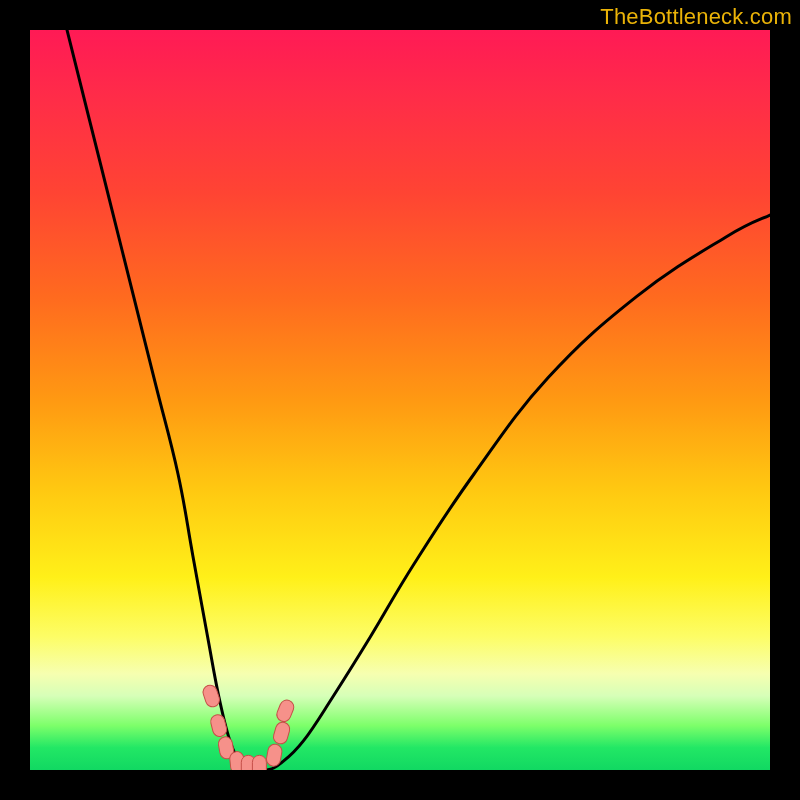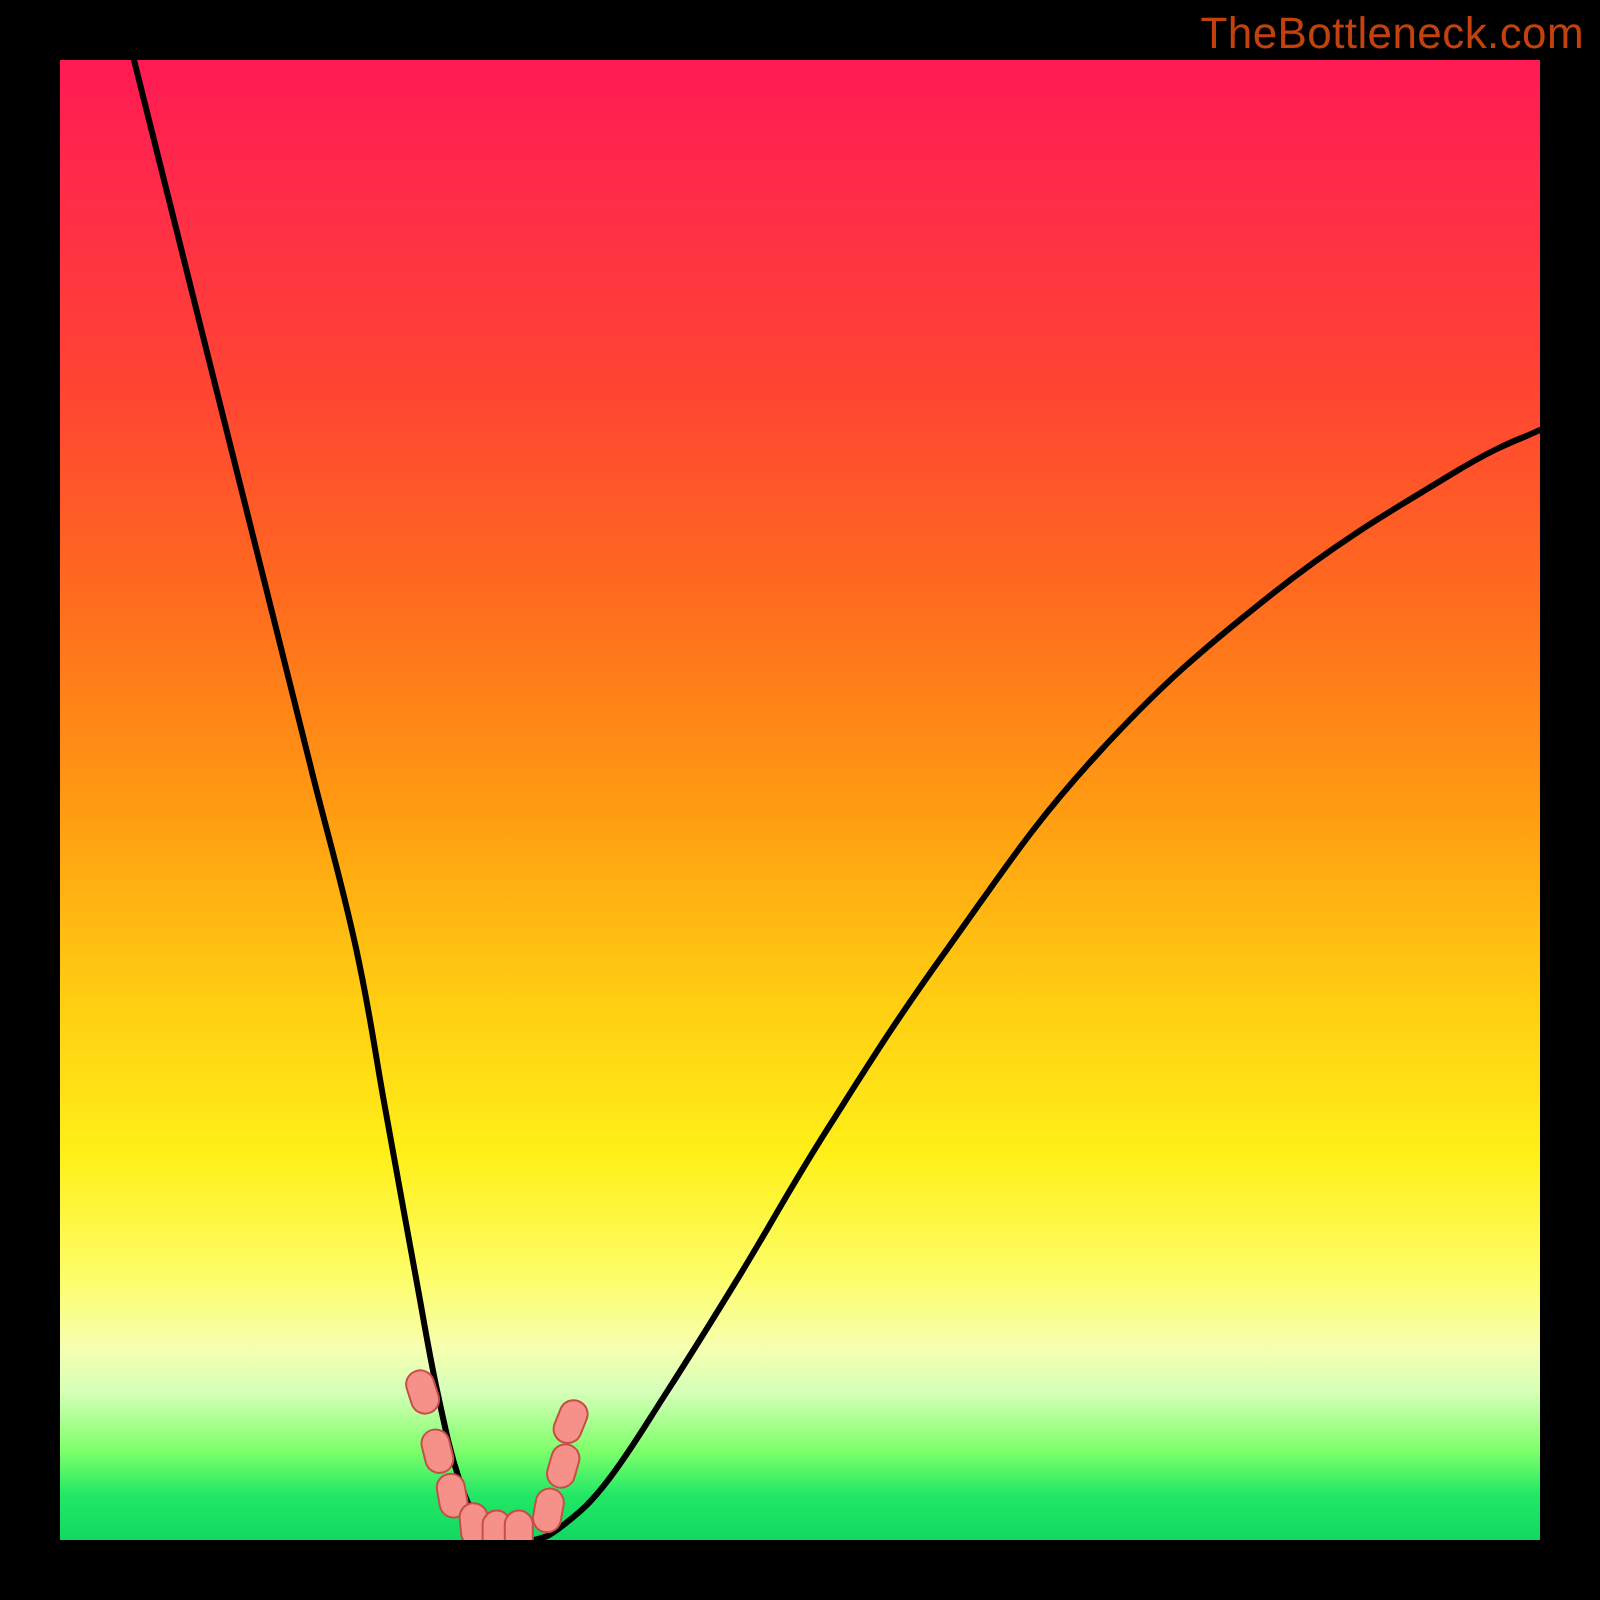--- a/index.html
+++ b/index.html
@@ -45,21 +45,21 @@
       #d6ffb8 90%,
       #7dff6a 94%,
       #22e765 97%,
       #11d862 100%
     );
   }
   .watermark {
     position: absolute;
     top: 4px;
     right: 8px;
-    color: #c2410c;
+    color: #eab308;
     font-size: 22px;
     letter-spacing: 0.2px;
     font-weight: 400;
     user-select: none;
   }
   svg.curve-layer {
     position: absolute;
     left: 0;
     top: 0;
     width: 100%;

